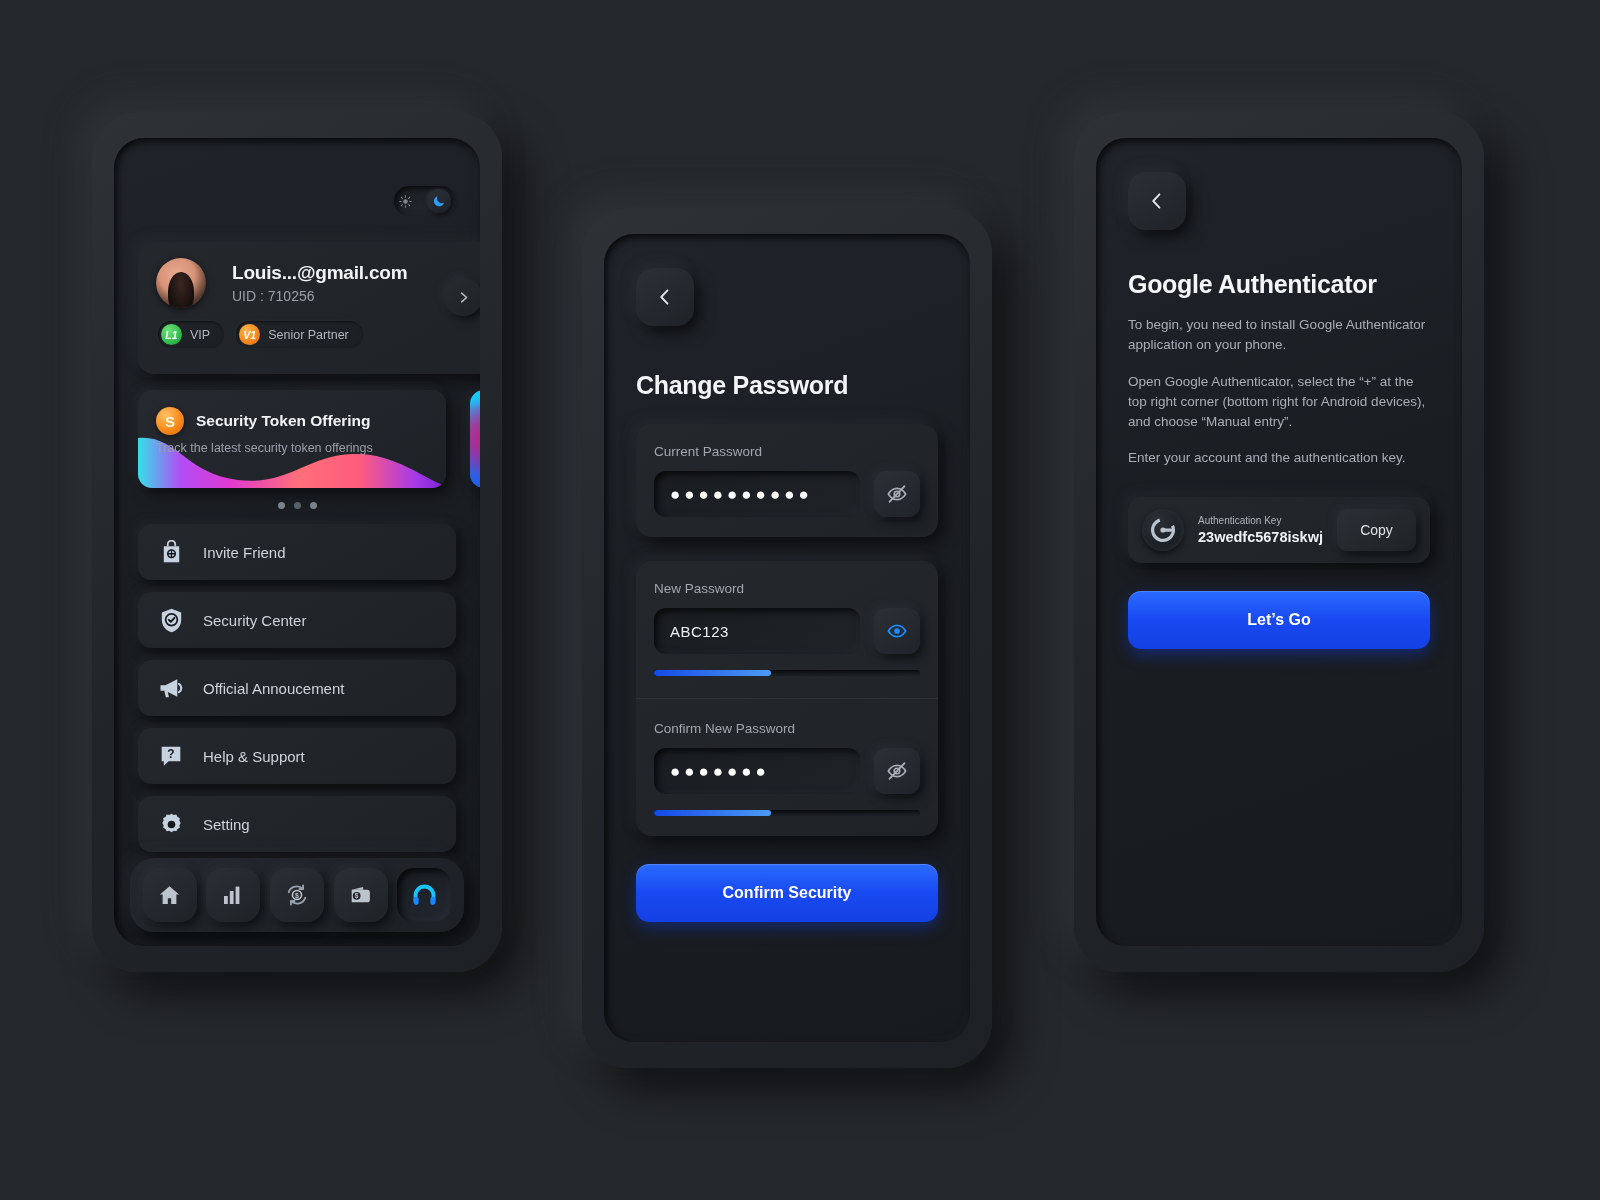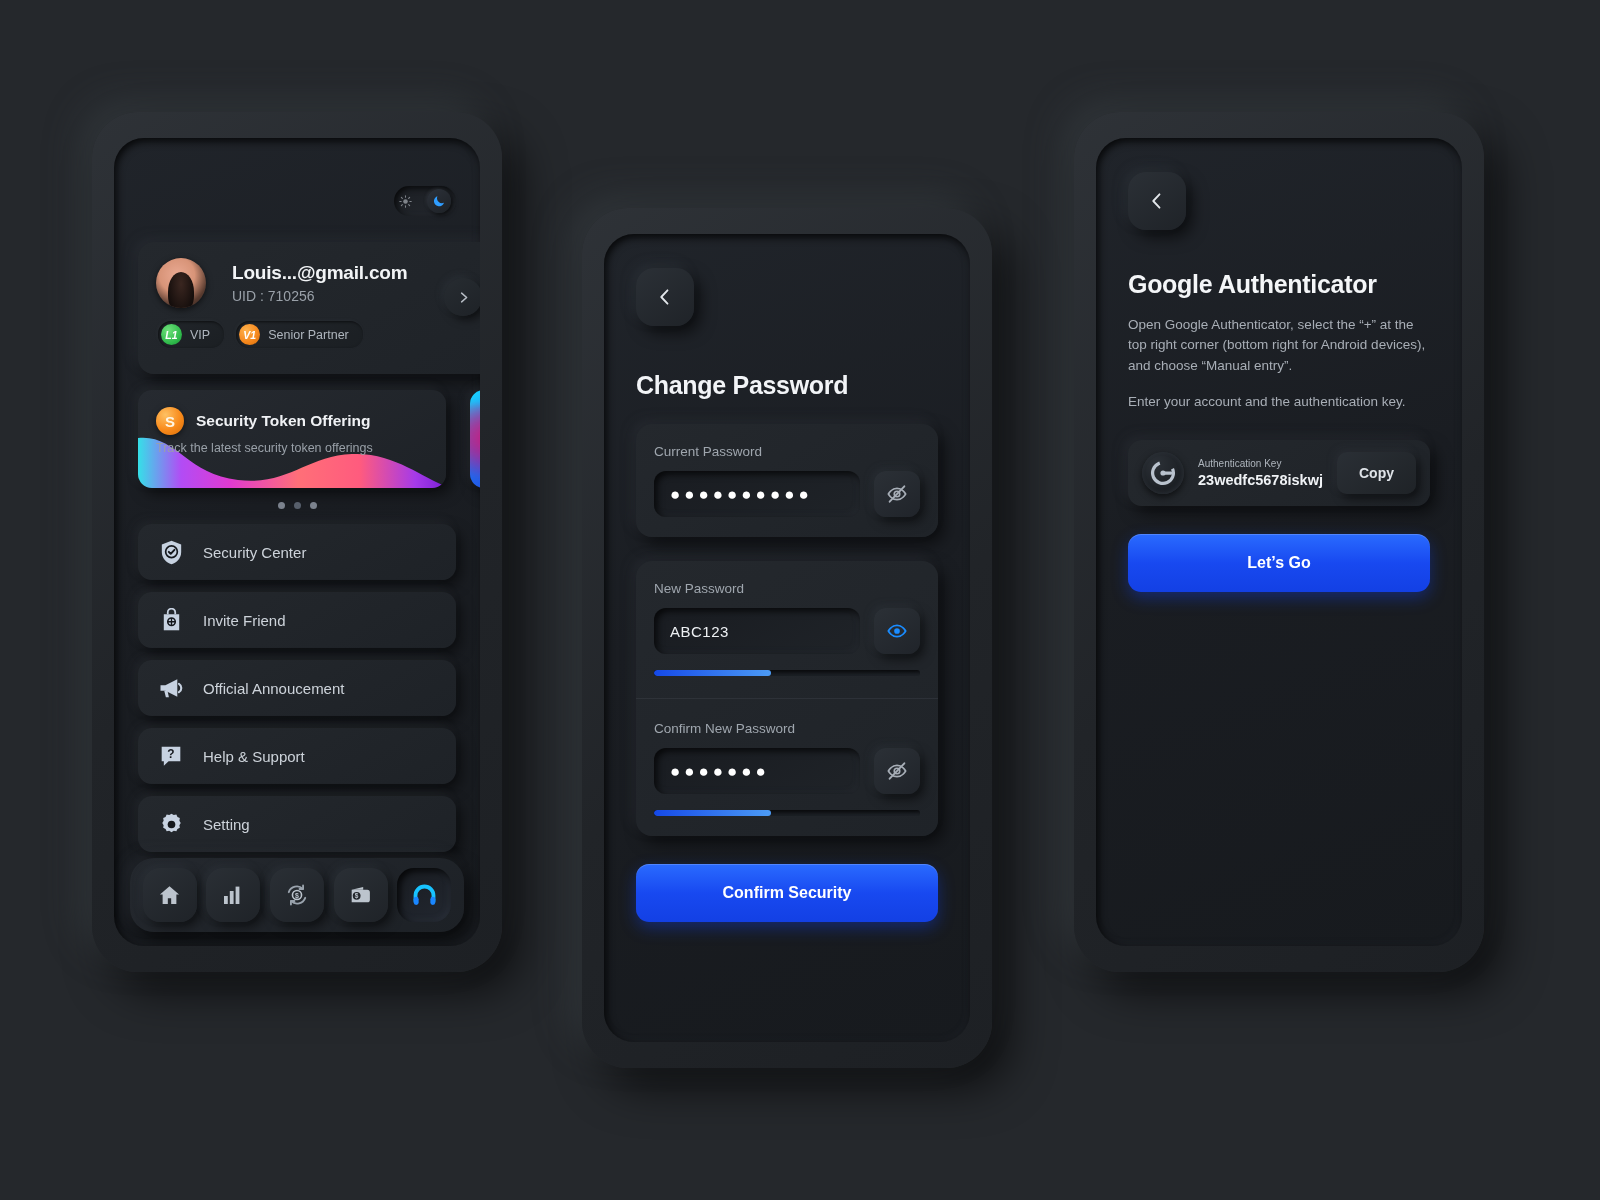--- a/index.html
+++ b/index.html
@@ -226,21 +226,20 @@
   }
   .ak-label { font-size: 10px; color: #aeb5bd; }
   .ak-value { font-size: 14.5px; font-weight: bold; color: #f0f3f6; margin-top: 3px; }
   .copy-btn {
     margin-left: auto; width: 86px; height: 42px; border-radius: 10px;
     background: linear-gradient(145deg, #2a2f35, #1f2327);
     box-shadow: -3px -3px 8px rgba(70,78,88,0.18), 4px 5px 10px rgba(0,0,0,0.5);
     display: flex; align-items: center; justify-content: center;
     font-size: 14px; color: #dfe3e8; border: none;
     font-family: "Liberation Sans", sans-serif;
-    font-weight: bold;
   }
 </style>
 </head>
 <body>
 
 <div class="stage">
 
   <div class="phone" id="phone-1">
     <div class="screen">
       <div class="p1-inner">
@@ -328,39 +327,39 @@
           <span class="dot on"></span>
           <span class="dot"></span>
           <span class="dot on"></span>
         </div>
 
         <div class="menu">
 
 
           <div class="menu-item">
             <span class="mi-icon">
-              <svg width="27" height="27" viewBox="0 0 24 24">
-                  <path d="M12 1.6 3.4 4.9v6.6c0 5.2 3.6 9.5 8.6 10.9 5-1.4 8.6-5.7 8.6-10.9V4.9z" fill="#c7d2e1"></path>
-                  <circle cx="12" cy="11.3" r="5.2" fill="none" stroke="#14171c" stroke-width="1.5"></circle>
-                  <path d="M9.6 11.4 11.3 13.2 14.6 9.6" fill="none" stroke="#14171c" stroke-width="1.7" stroke-linecap="round" stroke-linejoin="round"></path>
-                </svg>
-            </span>
-            <span class="menu-label">Security Center</span>
-          </div>
-
-          <div class="menu-item">
-            <span class="mi-icon">
               <svg width="25" height="25" viewBox="0 0 24 24">
                   <path d="M4.6 6h14.8v15.4H4.6z" rx="2" fill="#c7d2e1"></path>
                   <path d="M8.4 6V4.2a3.6 3.6 0 0 1 7.2 0V6" fill="none" stroke="#c7d2e1" stroke-width="1.7"></path>
                   <circle cx="12" cy="13.2" r="3.6" fill="none" stroke="#14171c" stroke-width="1.5"></circle>
                   <path d="M12 9.6v7.2M8.4 13.2h7.2" stroke="#14171c" stroke-width="1.3"></path>
                 </svg>
             </span>
             <span class="menu-label">Invite Friend</span>
+          </div>
+
+          <div class="menu-item">
+            <span class="mi-icon">
+              <svg width="27" height="27" viewBox="0 0 24 24">
+                  <path d="M12 1.6 3.4 4.9v6.6c0 5.2 3.6 9.5 8.6 10.9 5-1.4 8.6-5.7 8.6-10.9V4.9z" fill="#c7d2e1"></path>
+                  <circle cx="12" cy="11.3" r="5.2" fill="none" stroke="#14171c" stroke-width="1.5"></circle>
+                  <path d="M9.6 11.4 11.3 13.2 14.6 9.6" fill="none" stroke="#14171c" stroke-width="1.7" stroke-linecap="round" stroke-linejoin="round"></path>
+                </svg>
+            </span>
+            <span class="menu-label">Security Center</span>
           </div>
 
           <div class="menu-item">
             <span class="mi-icon">
               <svg width="28" height="28" viewBox="0 0 24 24">
                   <path d="M3 9.6h4.2L17.4 4.4v15.2L7.2 14.4H3z" fill="#c7d2e1"></path>
                   <path d="M18.8 8.4a4.2 4.2 0 0 1 0 7.2" fill="none" stroke="#c7d2e1" stroke-width="1.8" stroke-linecap="round"></path>
                   <path d="M6.2 14.4 7.6 20h2.6l-1.2-5.6z" fill="#c7d2e1"></path>
                 </svg>
             </span>
@@ -507,20 +506,21 @@
       <div class="p3-inner">
 
         <div class="back-btn">
           <svg width="20" height="20" viewBox="0 0 24 24" fill="none" stroke="currentColor" stroke-width="2.2" stroke-linecap="round" stroke-linejoin="round">
               <polyline points="15 4 7.5 12 15 20"></polyline>
             </svg>
         </div>
 
         <div class="p3-title">Google Authenticator</div>
 
+        <p class="p3-para">To begin, you need to install Google Authenticator application on your phone.</p>
         <p class="p3-para">Open Google Authenticator, select the “+” at the top right corner (bottom right for Android devices), and choose “Manual entry”.</p>
         <p class="p3-para">Enter your account and the authentication key.</p>
 
         <div class="card authkey-card">
           <div class="g-logo">
             <svg width="26" height="26" viewBox="0 0 24 24">
               <circle cx="12" cy="12" r="9.6" fill="none" stroke="#b9c2cd" stroke-width="3" stroke-dasharray="46 14" transform="rotate(-24 12 12)"></circle>
               <path d="M12 12h7.4" stroke="#b9c2cd" stroke-width="3" stroke-linecap="round"></path>
               <circle cx="12" cy="12" r="2.4" fill="#b9c2cd"></circle>
             </svg>

